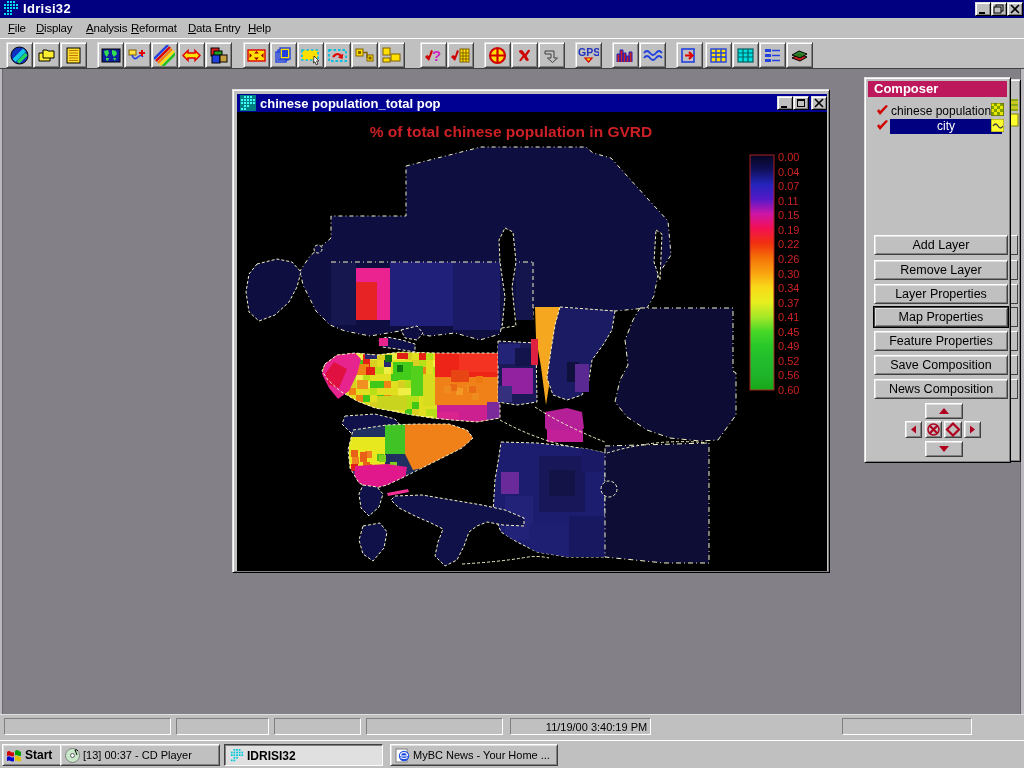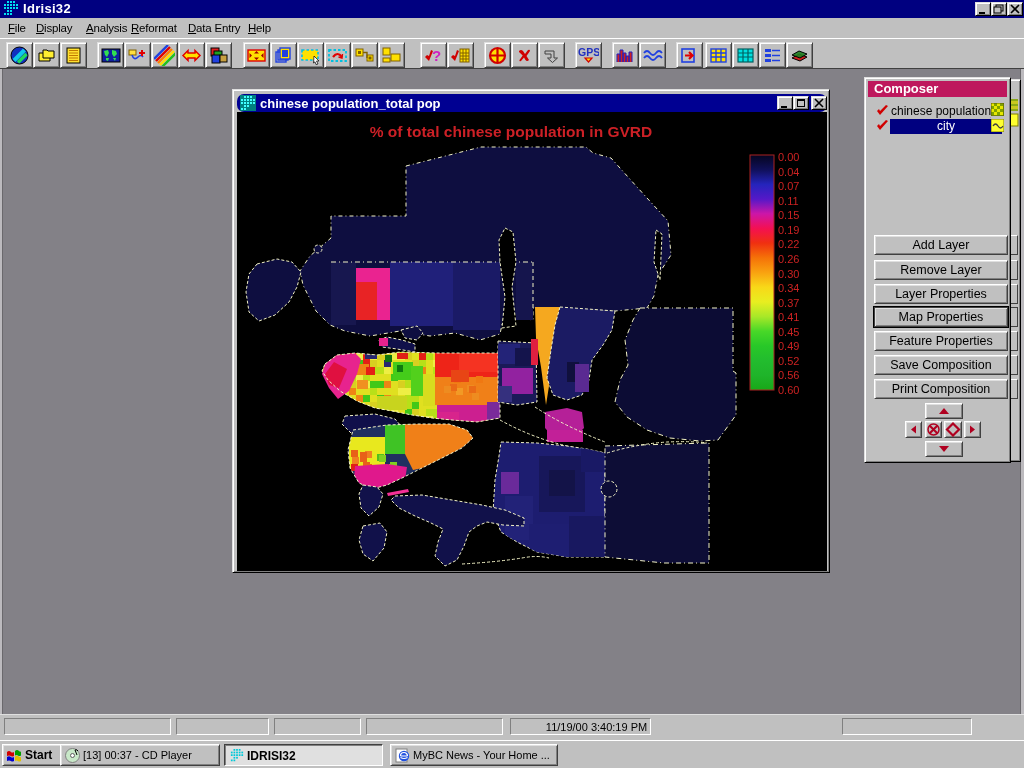--- a/index.html
+++ b/index.html
@@ -17,21 +17,21 @@
 #toolbar{left:0;top:38px;width:1024px;height:31px;background:#c0c0c0;
  border-top:1px solid #fff;border-bottom:1px solid #404040;}
 .tbtn{position:absolute;top:3px;width:27px;height:26px;background:#c0c0c0;
  border:1px solid;border-color:#dfdfdf #404040 #404040 #dfdfdf;
  box-shadow:inset 1px 1px 0 #fff,inset -1px -1px 0 #808080;}
 .tbtn svg{position:absolute;left:2px;top:2px;}
 
 #mapwin{left:232px;top:89px;width:598px;height:484px;background:#c0c0c0;
  border:1px solid;border-color:#dfdfdf #000 #000 #dfdfdf;
  box-shadow:inset 1px 1px 0 #fff,inset -1px -1px 0 #808080;}
-#maptitle{position:absolute;left:4px;top:4px;width:590px;height:18px;background:#000092;border-radius:7px;}
+#maptitle{position:absolute;left:4px;top:4px;width:590px;height:18px;background:#000092;}
 #maptitle .t{position:absolute;left:23px;top:2px;color:#fff;font-weight:bold;font-size:13px;}
 #mapcontent{position:absolute;left:4px;top:22px;width:590px;height:459px;background:#000;}
 
 .composer{background:#c0c0c0;border:1px solid;border-color:#dfdfdf #000 #000 #dfdfdf;
  box-shadow:inset 1px 1px 0 #fff,inset -1px -1px 0 #808080;}
 #composer{left:864px;top:77px;width:147px;height:386px;}
 #composer-back{left:1003px;top:79px;width:18px;height:383px;}
 #ctitle{position:absolute;left:3px;top:3px;width:139px;height:16px;background:#be185d;
  color:#fff;font-weight:bold;font-size:13px;padding-left:6px;line-height:16px;}
 .cbtn{position:absolute;left:9px;width:134px;height:20px;background:#c0c0c0;
@@ -709,21 +709,21 @@
       <rect width="13" height="13" fill="#ffff30"></rect>
       <path d="M2 7 Q4.5 3 7 7 T12 7" fill="none" stroke="#404040" stroke-width="1.3"></path>
       <rect width="13" height="13" fill="none" stroke="#808000"></rect>
     </svg>
  <div class="cbtn" style="top:157px">Add Layer</div>
  <div class="cbtn" style="top:182px">Remove Layer</div>
  <div class="cbtn" style="top:206px">Layer Properties</div>
  <div class="cbtn" style="top:229px;border-color:#404040 #404040 #404040 #404040;box-shadow:inset 1px 1px 0 #dfdfdf,inset -1px -1px 0 #808080,0 0 0 1px #000">Map Properties</div>
  <div class="cbtn" style="top:253px">Feature Properties</div>
  <div class="cbtn" style="top:277px">Save Composition</div>
- <div class="cbtn" style="top:301px">Print Composition</div>
+ <div class="cbtn" style="top:301px">News Composition</div>
  <div class="navbtn" style="left:60px;top:325px;width:38px;height:16px"><svg width="36" height="14">
         <path d="M18 4 L23 10 L13 10 Z" fill="#b00020"></path>
       </svg></div>
  <div class="navbtn" style="left:40px;top:343px;width:17px;height:17px"><svg width="15" height="15">
         <path d="M5 7.5 L10 3.5 L10 11.5 Z" fill="#b00020"></path>
       </svg></div>
  <div class="navbtn" style="left:60px;top:343px;width:17px;height:17px"><svg width="15" height="15">
         <circle cx="7.5" cy="7.5" r="5.5" fill="none" stroke="#b00020" stroke-width="1.5"></circle>
         <path d="M4 4 L11 11 M11 4 L4 11" stroke="#b00020" stroke-width="2"></path>
       </svg></div>

